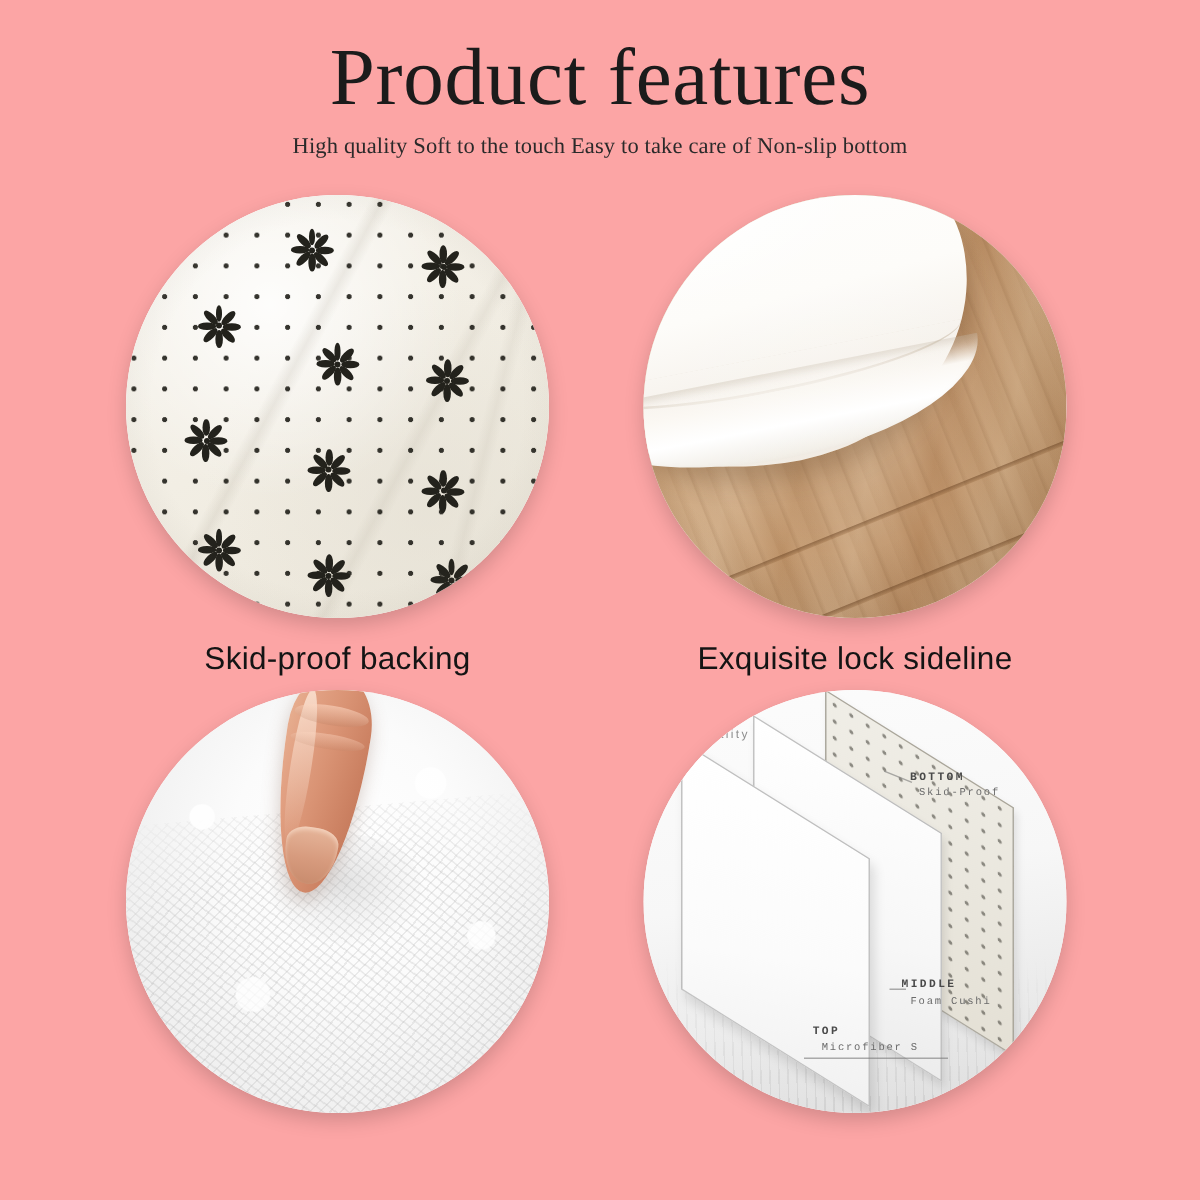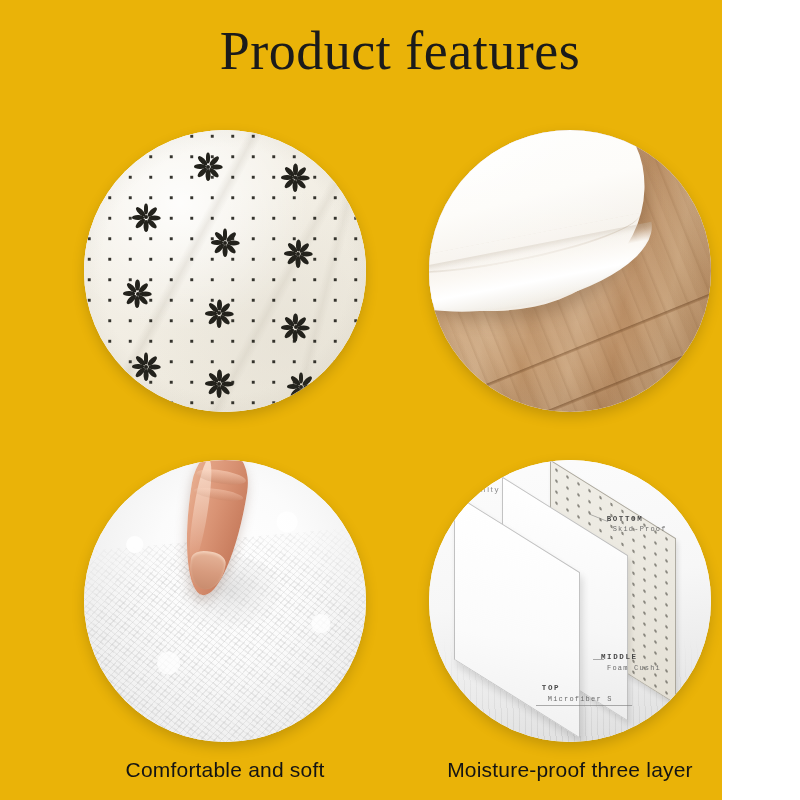--- a/index.html
+++ b/index.html
@@ -11,23 +11,23 @@
   body {
     width: 800px;
     height: 800px;
     overflow: hidden;
     font-family: "Liberation Sans", sans-serif;
     -webkit-font-smoothing: antialiased;
   }
 
   .page {
     position: relative;
-    width: 722px;
+    width: 800px;
     height: 800px;
-    background: #eab308;
+    background: #fca5a5;
   }
 
   
   .header {
     position: absolute;
     top: 0;
     left: 0;
     width: 800px;
     text-align: center;
   }
@@ -436,20 +436,21 @@
     white-space: nowrap;
   }
 </style>
 </head>
 <body>
 
 <div class="page">
 
   <div class="header">
     <h1 class="title">Product features</h1>
+    <p class="subtitle">High quality Soft to the touch Easy to take care of Non-slip bottom</p>
   </div>
 
   <div class="grid">
 
     <div class="cell cell-0">
       <div class="circle-wrap">
         <div class="circle">
           <div class="skid-bg"></div>
           <div class="skid-crease"></div>
           <div class="skid-dots"></div>
@@ -572,56 +573,57 @@
                 <i style="transform: rotate(180deg) translateY(-8.5px);"></i>
                 <i style="transform: rotate(225deg) translateY(-8.5px);"></i>
                 <i style="transform: rotate(270deg) translateY(-8.5px);"></i>
                 <i style="transform: rotate(315deg) translateY(-8.5px);"></i>
                 <span class="core"></span>
               </div>
             </div>
           <div class="skid-shade"></div>
         </div>
       </div>
+      <p class="caption">Skid-proof backing</p>
     </div>
 
     <div class="cell cell-1">
       <div class="circle-wrap">
         <div class="circle">
           <div class="wood">
             <div class="wood-grain"></div>
           </div>
           <div class="wood-plank p1"></div>
           <div class="wood-plank p2"></div>
           <div class="mat">
             <div class="mat-hl"></div>
             <div class="mat-seam"></div>
             <div class="mat-roll"></div>
           </div>
           <div class="wood-vign"></div>
         </div>
       </div>
+      <p class="caption">Exquisite lock sideline</p>
     </div>
 
     <div class="cell cell-2">
       <div class="circle-wrap">
         <div class="circle">
           <div class="plush"></div>
           <div class="plush-weave"></div>
           <div class="plush-fluff"></div>
           <div class="press-dent"></div>
           <div class="finger">
             <div class="finger-hl"></div>
             <div class="finger-knuckle"></div>
             <div class="finger-knuckle k2"></div>
             <div class="finger-nail"></div>
           </div>
         </div>
       </div>
-      <p class="caption">Comfortable and soft</p>
     </div>
 
     <div class="cell cell-3">
       <div class="circle-wrap">
         <div class="circle">
           <div class="layers-bg"></div>
           <div class="layers-bg-tex"></div>
 
           <div class="watermark">quality</div>
 
@@ -640,17 +642,16 @@
           <div class="layer-label lbl-middle">
             <span class="lt">MIDDLE</span>
             <span class="ls">Foam Cushi</span>
           </div>
           <div class="layer-label lbl-top">
             <span class="lt">TOP</span>
             <span class="ls">Microfiber S</span>
           </div>
         </div>
       </div>
-      <p class="caption">Moisture-proof three layer</p>
     </div>
 
   </div>
 </div>
 
 </body></html>

